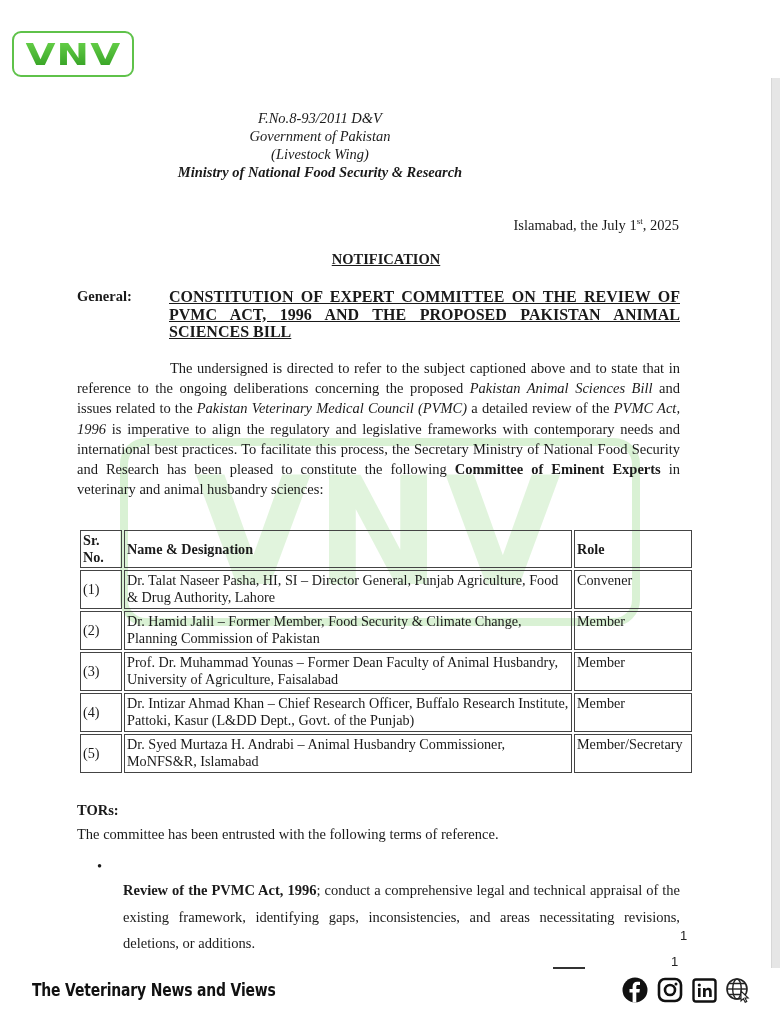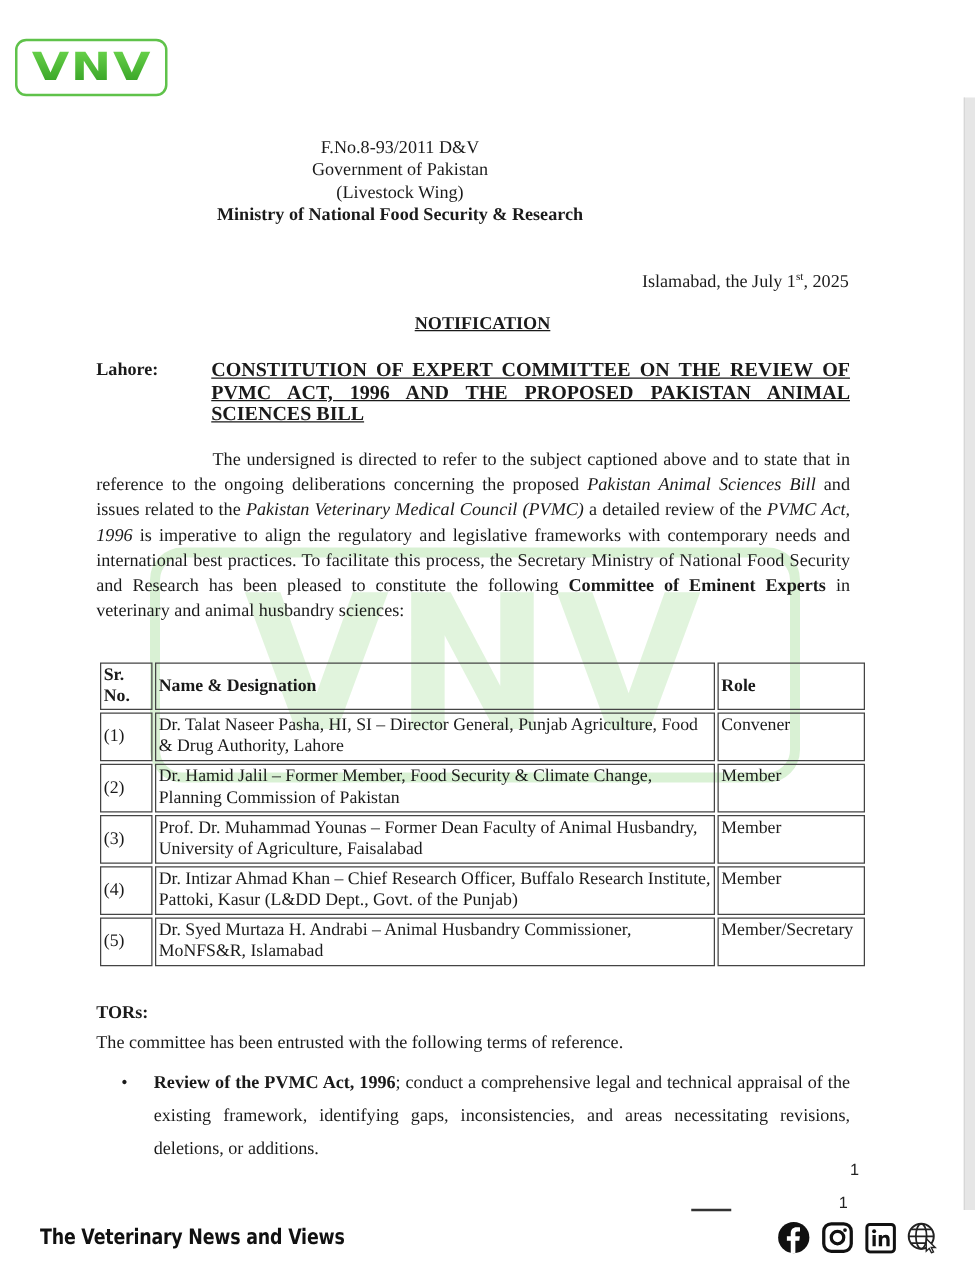--- a/index.html
+++ b/index.html
@@ -25,21 +25,21 @@
     position:absolute; left:771px; top:78px; width:9px; height:890px;
     background:#e6e6e6; border-left:1px solid #d7d7d7;
   }
   .watermark {
     position:absolute; left:120px; top:438px; width:520px; height:188px;
     border:8px solid rgba(120,205,100,0.28); border-radius:26px; box-sizing:border-box;
     display:flex; align-items:center; justify-content:center;
     font-family:"DejaVu Sans", sans-serif; font-weight:bold; font-size:150px;
     color:rgba(120,205,100,0.22); letter-spacing:4px; pointer-events:none; z-index:1;
   }
-  .header-block { position:absolute; left:0; width:640px; top:109px; text-align:center; font-size:14.5px; line-height:18px; }
+  .header-block { position:absolute; left:0; width:640px; top:109px; text-align:center; font-size:14.5px; line-height:18px;font-style:italic; }
   .header-block .line { display:block; }
   .header-block .bold { font-weight:bold; }
   .date { position:absolute; right:101px; top:216px; font-size:14.5px; }
   .date sup { font-size:9px; }
   .notif { position:absolute; left:0; width:730px; text-align:center; top:251px; font-size:14.5px; font-weight:bold; text-decoration:underline;margin-left:21px; }
   .subject-label { position:absolute; left:77px; top:288px; font-size:14.5px; font-weight:bold; }
   .subject-text {
     position:absolute; left:169px; top:288px; width:511px; font-size:16px; font-weight:bold;
     text-decoration:underline; line-height:17.5px; text-align:justify; text-align-last:left;
   }
@@ -58,21 +58,21 @@
   .members td.role, .members th.role { vertical-align:top; }
   .members th.role { vertical-align:middle; }
   .members .c1 { width:36px; }
   .members .c2 { width:442px; }
   .members .c3 { width:112px; white-space:nowrap; }
   .members td.name { vertical-align:top; }
   .tors-title { position:absolute; left:77px; top:802px; font-size:14.5px; font-weight:bold;text-align:right; }
   .tors-intro { position:absolute; left:77px; top:826px; font-size:14.5px; }
   .tor-item { position:absolute; left:97px; top:853px; width:583px; font-size:14.5px; line-height:26.5px; }
   .tor-item .bullet { position:absolute; left:0; top:0; }
-  .tor-item .text { margin-left:26px; display:block; text-align:justify; }
+  .tor-item .text { margin-left:26px; display:block; text-align:justify;margin-top:24px; }
   .tor-item b { font-weight:bold; }
   .page-num { position:absolute; font-family:"Liberation Sans", sans-serif; font-size:13px; color:#222; }
   .dash { position:absolute; left:553px; top:967px; width:32px; height:2px; background:#333; }
   .footer-brand {
     position:absolute; left:32px; top:980px; font-family:"DejaVu Sans", "Liberation Sans", sans-serif;
     font-weight:bold; font-size:17px; color:#111; transform:scaleX(0.82); transform-origin:left center;
     letter-spacing:-0.2px;
   }
   .social { position:absolute; top:977px; height:26px; display:flex; align-items:center; }
   .social svg { display:block; }
@@ -92,21 +92,21 @@
   <span class="line">F.No.8-93/2011 D&amp;V</span>
   <span class="line">Government of Pakistan</span>
   <span class="line">(Livestock Wing)</span>
   <span class="line bold">Ministry of National Food Security &amp; Research</span>
 </div>
 
 <div class="date"><span>Islamabad, the July 1</span><sup>st</sup><span>, 2025</span></div>
 
 <div class="notif">NOTIFICATION</div>
 
-<div class="subject-label">Lahore:</div>
+<div class="subject-label">General:</div>
 <div class="subject-text">CONSTITUTION OF EXPERT COMMITTEE ON THE REVIEW OF PVMC ACT, 1996 AND THE PROPOSED PAKISTAN ANIMAL SCIENCES BILL</div>
 
 <div class="body-para"><span class="indent"></span><span>The undersigned is directed to refer to the subject captioned above and to state that in reference to the ongoing deliberations concerning the proposed </span><i>Pakistan Animal Sciences Bill</i><span> and issues related to the </span><i>Pakistan Veterinary Medical Council (PVMC)</i><span> a detailed review of the </span><i>PVMC Act, 1996</i><span> is imperative to align the regulatory and legislative frameworks with contemporary needs and international best practices. To facilitate this process, the Secretary Ministry of National Food Security and Research has been pleased to constitute the following </span><b>Committee of Eminent Experts</b><span> in veterinary and animal husbandry sciences:</span></div>
 
 <table class="members">
   <thead>
     <tr>
       <th class="c1">Sr. No.</th>
       <th class="c2">Name &amp; Designation</th>
       <th class="c3 role">Role</th>

